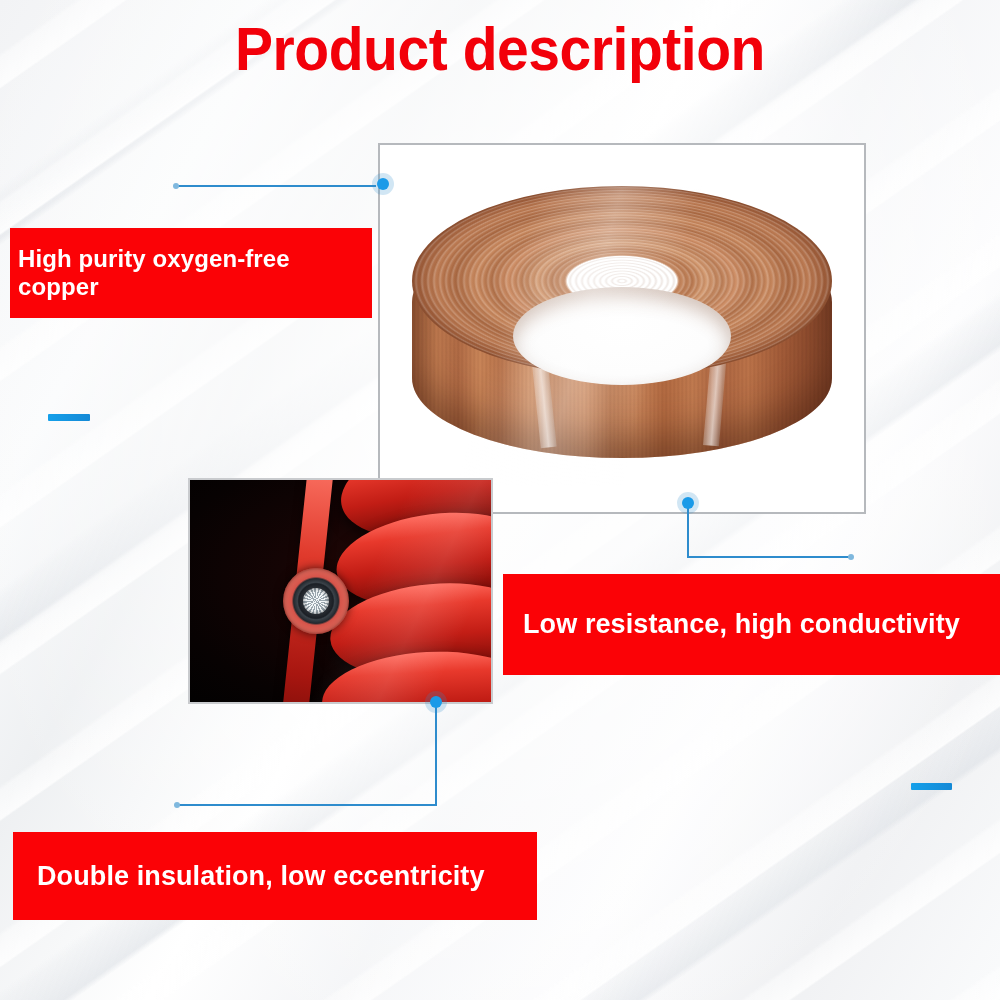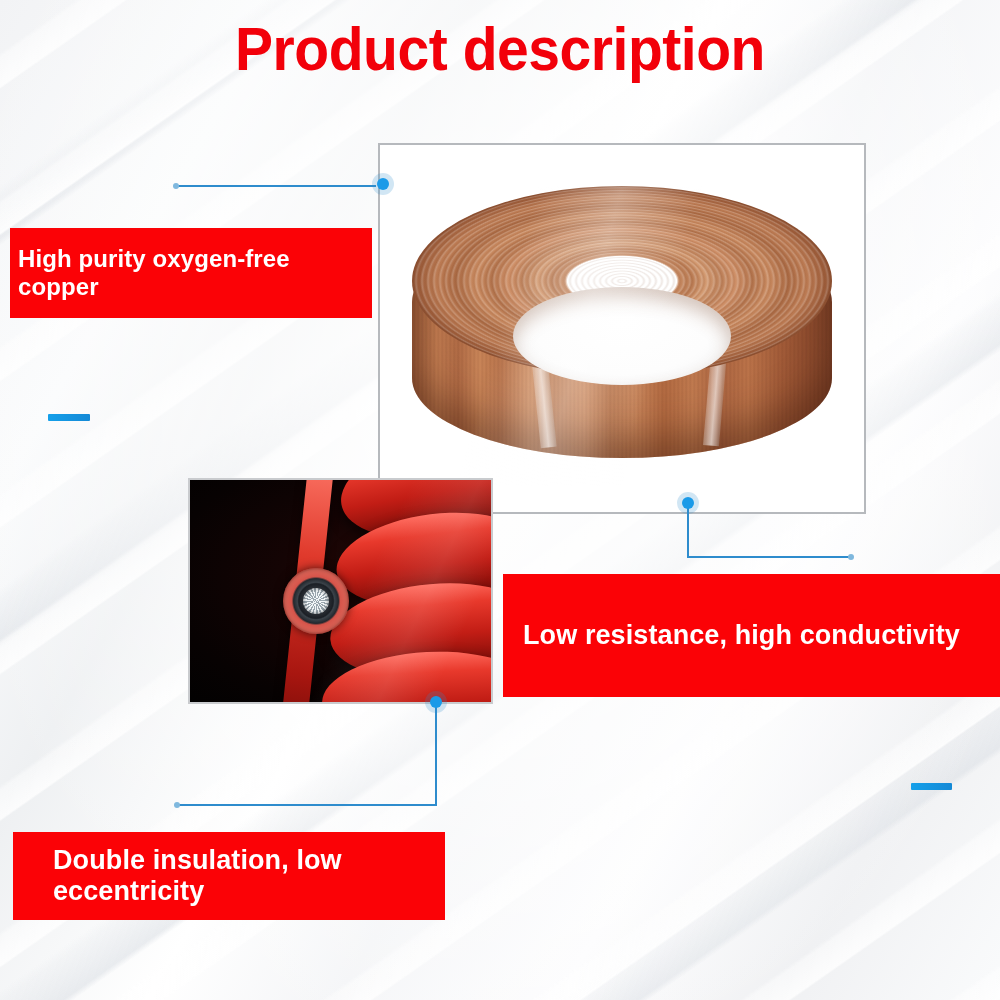--- a/index.html
+++ b/index.html
@@ -248,30 +248,30 @@
     box-sizing: border-box;
   }
   #label-1 {
     left: 10px; top: 228px;
     width: 362px; height: 90px;
     font-size: 24px;
     padding-left: 8px;
   }
   #label-2 {
     left: 503px; top: 574px;
-    width: 497px; height: 123px;
+    width: 497px; height: 101px;
     font-size: 27px;
     padding-left: 20px;
     text-align: center;
   }
   #label-3 {
     left: 13px; top: 832px;
-    width: 432px; height: 88px;
+    width: 524px; height: 88px;
     font-size: 27px;
-    padding-left: 40px;
+    padding-left: 24px;
   }
 
   
   .leader-svg {
     position: absolute;
     left: 0; top: 0;
     width: 1000px; height: 1000px;
     z-index: 7;
     pointer-events: none;
   }

